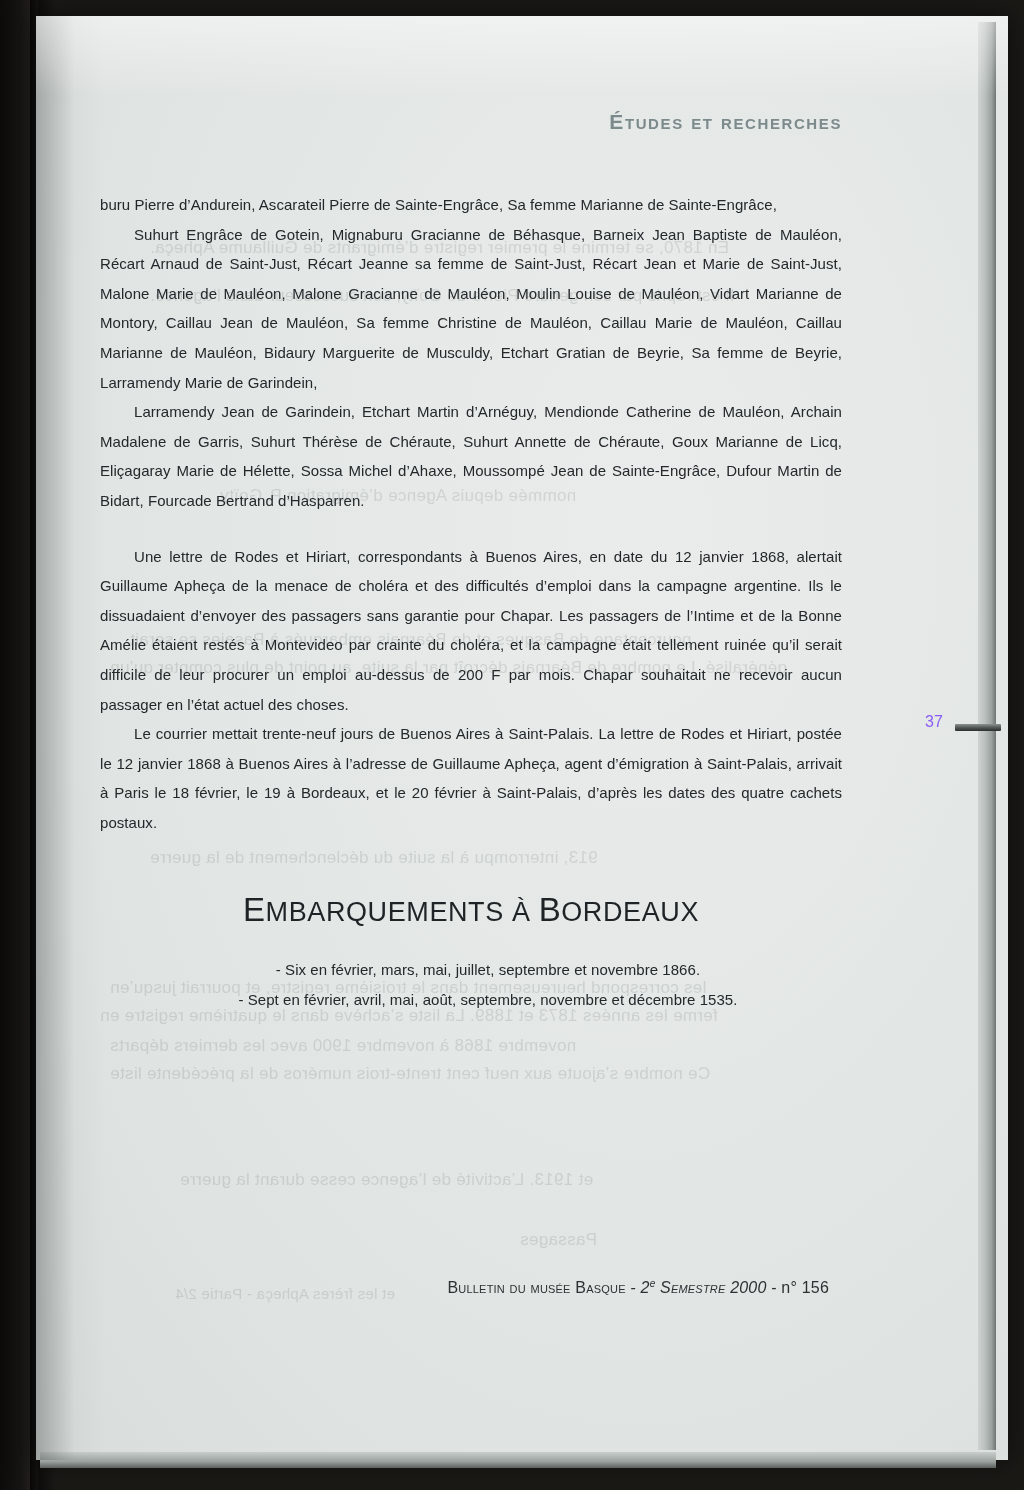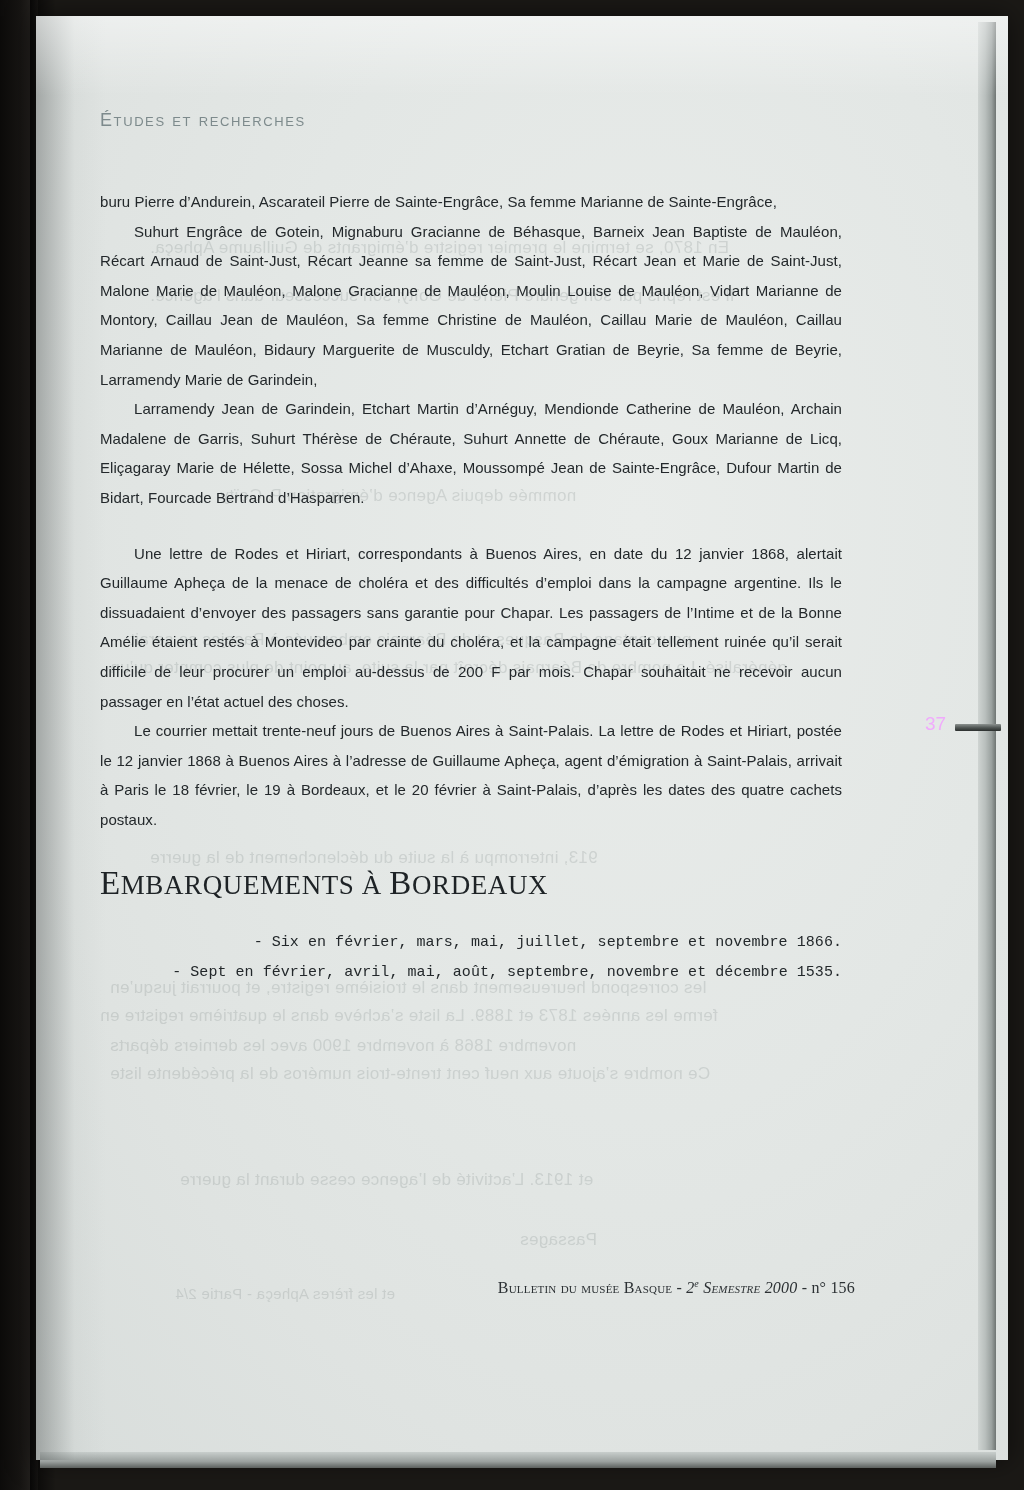--- a/index.html
+++ b/index.html
@@ -87,27 +87,29 @@
 
   
   .content {
     position: absolute;
     left: 100px;
     top: 110px;
     width: 742px;
   }
 
   .runhead {
-    font-size: 18px;
+    text-align: right;
+    font-size: 21px;
     letter-spacing: 1.6px;
     color: #7d8a8c;
     font-variant: small-caps;
     text-transform: none;
     margin-bottom: 56px;
     font-family: "Liberation Sans", sans-serif;
+    font-weight: bold;
   }
 
   .body-block {
     font-size: 15px;
     line-height: 29.6px;
     color: #23282b;
     text-align: justify;
     text-justify: inter-word;
     font-family: "Liberation Sans", sans-serif;
     letter-spacing: 0.05px;
@@ -121,65 +123,65 @@
   .gap-before {
     margin-top: 26px !important;
   }
   .it { }
 
   h2.section {
     font-size: 27px;
     font-weight: normal;
     color: #1e2326;
     letter-spacing: 0.6px;
-    margin: 31px 0 26px 0;
-    font-family: Liberation Serif, serif;
+    margin: 54px 0 26px 0;
+    font-family: Liberation Sans, sans-serif;
+    text-align: center;
   }
   h2.section .cap { font-size: 33px; }
 
   ul.dashlist {
     list-style: none;
     margin: 0;
     padding: 0;
   }
   ul.dashlist li {
     text-indent: 0;
     padding-left: 34px;
-    text-align: right;
-    font-family: Liberation Mono, monospace;
+    text-align: center;
   }
 
   .folio {
     position: absolute;
     left: 925px;
     top: 713px;
-    font-size: 19px;
-    color: #f0abfc;
+    font-size: 16px;
+    color: #8b5cf6;
     font-family: "Liberation Sans", sans-serif;
   }
   
   .staple {
     position: absolute;
     left: 955px;
     top: 724px;
     width: 46px;
     height: 7px;
     background: linear-gradient(to bottom, #8b918f, #4e5452 55%, #2b2f2e);
     border-radius: 1px;
   }
 
   .colophon {
     position: absolute;
-    left: 113px;
+    left: 87px;
     top: 1278px;
     width: 742px;
     text-align: right;
     font-size: 16px;
     color: #2c3134;
-    font-family: Liberation Serif, serif;
+    font-family: Liberation Sans, sans-serif;
     letter-spacing: .2px;
   }
   .colophon .sc { font-variant: small-caps; }
   .colophon .it { font-style: italic; }
   .colophon sup { font-size: 10px; vertical-align: super; }
 </style>
 </head>
 <body>
 
 <div id="scan">

